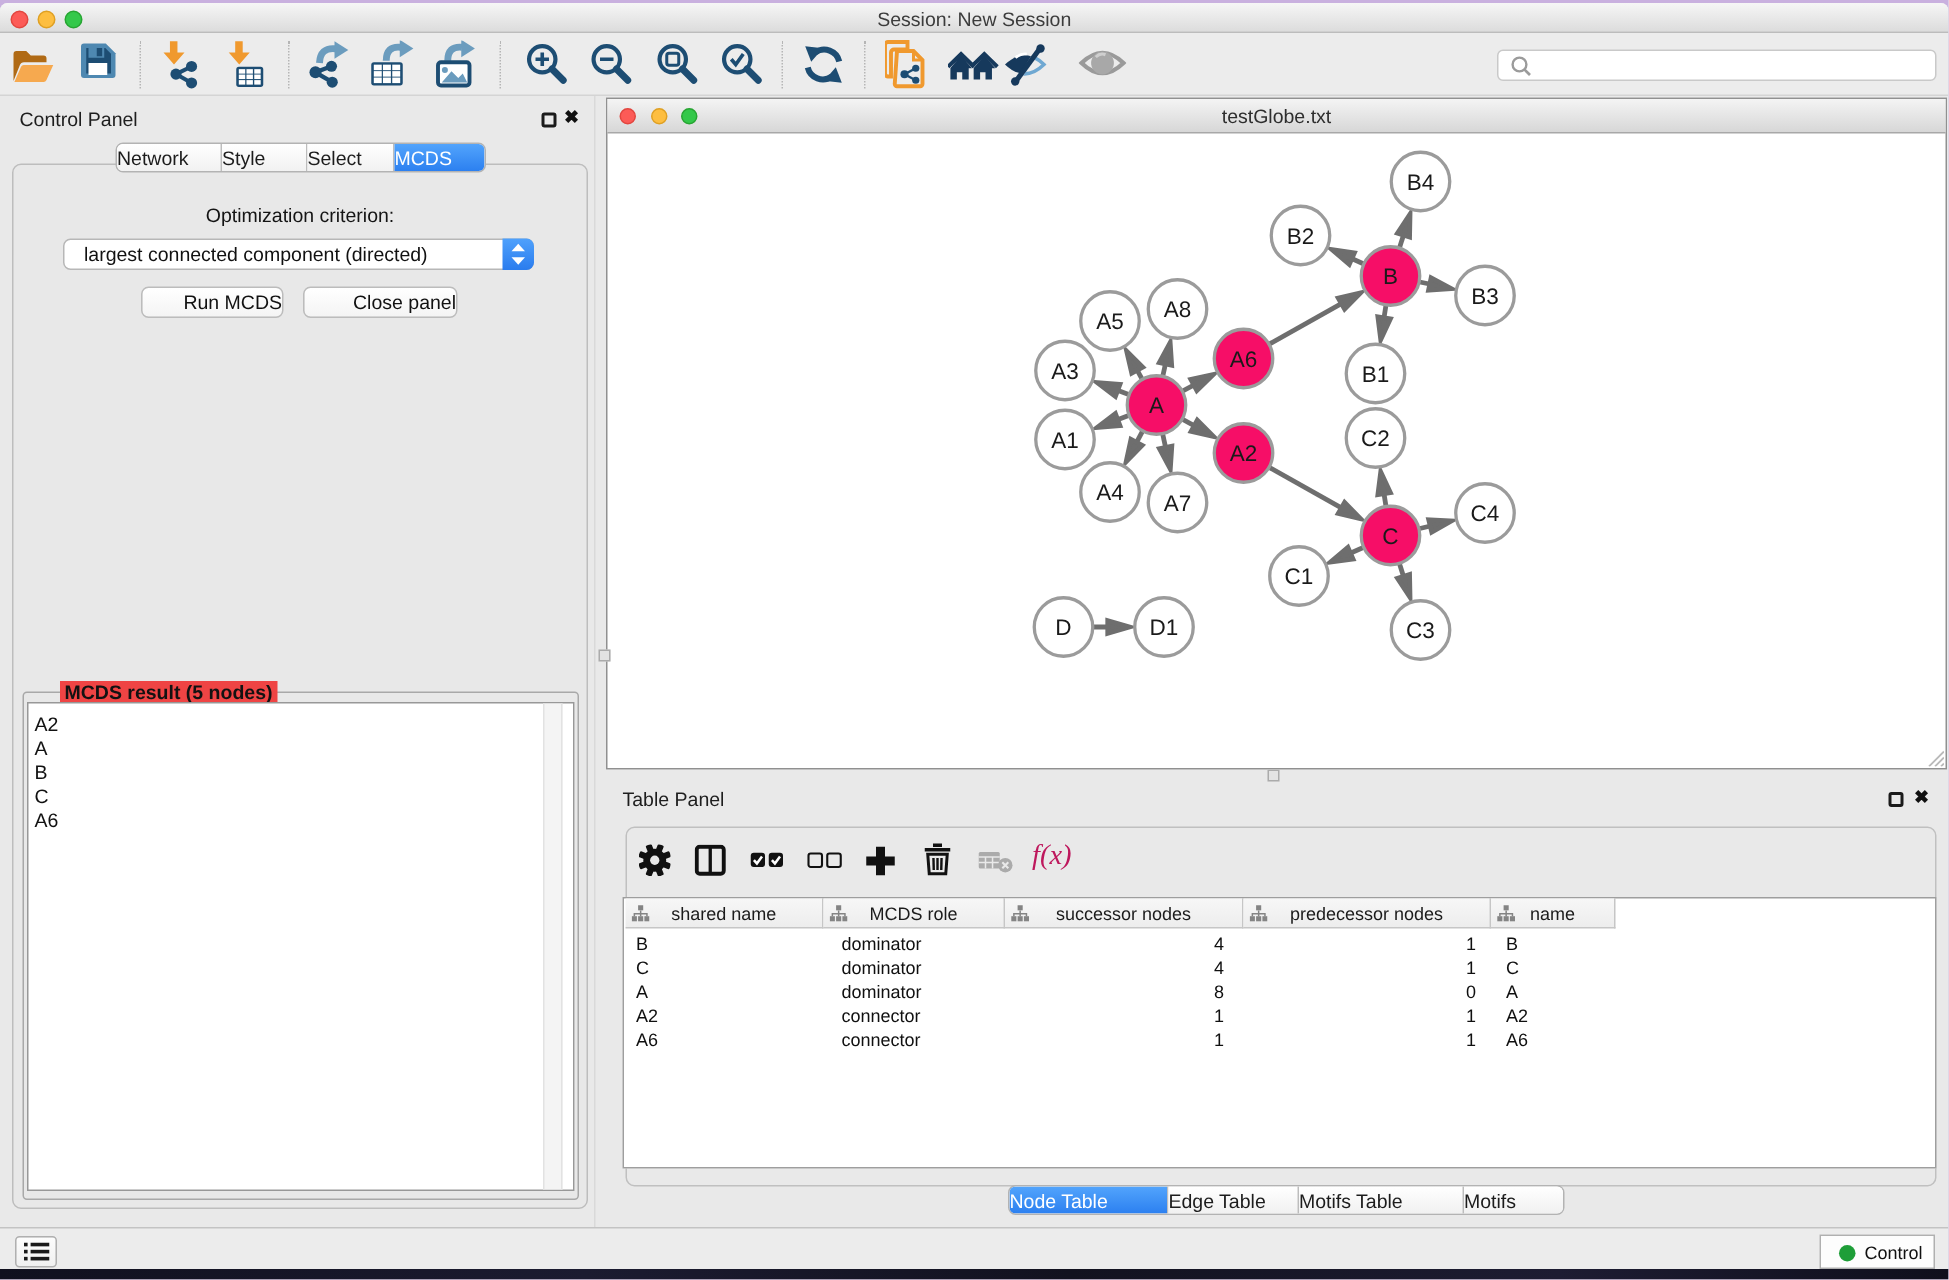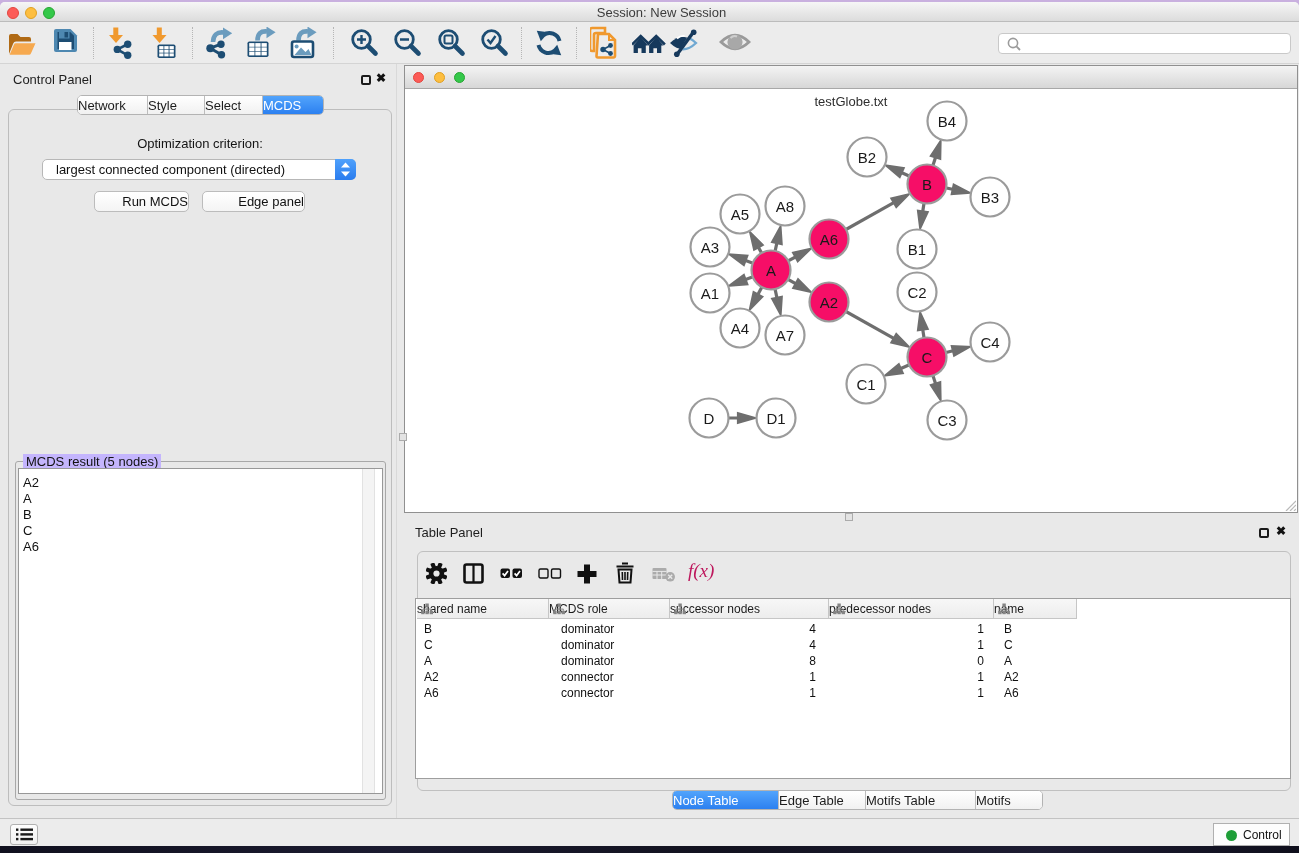--- a/index.html
+++ b/index.html
@@ -5,21 +5,21 @@
 * { margin:0; padding:0; box-sizing:border-box; }
 html,body { width:1299px; height:853px; overflow:hidden; }
 body { font-family:"Liberation Sans", sans-serif; background:#c9b0df; position:relative; }
 .abs { position:absolute; }
 #wall-bottom { left:0; top:846px; width:1299px; height:7px;
   background:linear-gradient(90deg,#10101e,#1b1b30 30%,#12121f 55%,#1d1c32 80%,#0f0f1c); }
 #window { left:0; top:2px; width:1299px; height:844px; border-radius:5px 5px 0 0;
   background:#e9e9e9; overflow:hidden; }
 
 #titlebar { left:0; top:0; width:1299px; height:20px;
-  background:linear-gradient(#f6f6f6,#dcdcdc); border-bottom:1px solid #bcbcbc;padding-left:12px; }
+  background:linear-gradient(#f6f6f6,#dcdcdc); border-bottom:1px solid #bcbcbc; }
 .tl { position:absolute; border-radius:50%; }
 #titlebar .tl { width:12px; height:12px; top:4.5px; }
 #title-text { width:100%; text-align:center; top:3px; font-size:13px; color:#3c3c3c; }
 
 #toolbar { left:0; top:20px; width:1299px; height:42px; background:#ececec;
   border-bottom:1px solid #d4d4d4; }
 .tsep { position:absolute; top:5px; height:32px; width:0px; border-left:1px dotted #b5b5b5; }
 .ticon { position:absolute; top:5px; }
 #searchbox { left:998px; top:11px; width:293px; height:21px; background:#fff;
   border:1px solid #c9c9c9; border-radius:4px; }
@@ -41,48 +41,48 @@
 #combo { left:33px; top:48.5px; width:314px; height:21px; background:#fff;
   border:1px solid #b7b7b7; border-radius:5px; font-size:13px; color:#111; }
 #combo .txt { position:absolute; left:13px; top:2px; }
 #combo .spin { position:absolute; right:-1px; top:-1px; width:21px; height:21px;
   border-radius:0 5px 5px 0; background:linear-gradient(#4fa1fc,#2a7cee); }
 .btn { position:absolute; height:21px; background:linear-gradient(#ffffff,#f4f4f4);
   border:1px solid #bcbcbc; border-radius:5px; font-size:13px; color:#111;
   text-align:right; line-height:19px; }
 #fieldset { left:6px; top:351px; width:371px; height:339px; border:1px solid #a8a8a8;
   border-radius:3px; }
-#fieldset-legend { position:absolute; left:7px; top:-8px; background:#c4b5fd;
-  padding:0 3px; font-size:13px; color:#121212; }
+#fieldset-legend { position:absolute; left:24px; top:-8px; background:#ef4444;
+  padding:0 3px; font-size:13px; color:#121212;font-weight:bold; }
 #listbox { position:absolute; left:2px; top:6px; width:365px; height:326px;
   background:#fff; border:1px solid #989898; font-size:13px; color:#111; }
 #listbox { padding-top:6px; }
 #listbox .item { padding-left:4px; height:16px; line-height:16px; }
 #listbox .sbar { position:absolute; right:7px; top:0px; width:13px; height:100%;
   background:#f4f4f4; border-left:1px solid #e2e2e2; border-right:1px solid #e2e2e2; }
 
 #netframe { left:404px; top:1px; width:894px; height:448px; background:#fff;
   border:1px solid #909090; }
 #net-titlebar { position:absolute; left:0; top:0; width:100%; height:23px;
   background:linear-gradient(#f4f4f4,#d7d7d7); border-bottom:1px solid #a8a8a8; }
 #net-titlebar .tl { width:11px; height:11px; top:6px; }
 #net-title-text { position:absolute; width:100%; text-align:center; top:3.5px;
-  font-size:13px; color:#2e2e2e;margin-top:24px; }
+  font-size:13px; color:#2e2e2e; }
 .graph { position:absolute; left:0px; top:24px; }
 #grip { position:absolute; right:1px; bottom:1px; width:12px; height:12px; }
 .handle { position:absolute; width:8px; height:8px; background:#e3e3e3; border:1px solid #ababab; }
 
 #tp-title { left:415px; top:461px; font-size:13px; color:#1e1e1e; }
 #tp-content { left:417px; top:487px; width:874px; height:240px; background:#e9e9e9;
   border:1px solid #c0c0c0; border-radius:6px; }
 #tbl { left:415px; top:534px; width:876px; height:181px; background:#fff;
   border:1px solid #9e9e9e; }
 .th { position:absolute; top:0px; height:20px; background:linear-gradient(#f7f7f7,#ededed);
   border-right:1px solid #c6c6c6; border-bottom:1px solid #c6c6c6;
-  font-size:12px; color:#1b1b1b; text-align:left; line-height:20px; }
+  font-size:12px; color:#1b1b1b; text-align:center; line-height:20px; }
 .td { position:absolute; height:16px; font-size:12px; color:#101010; line-height:16px; }
 .tdr { text-align:right; }
 
 #statusbar { left:0; top:816px; width:1299px; height:28px; background:#ececec;
   border-top:1px solid #c3c3c3; }
 #listbtn { left:10px; top:822px; width:28px; height:21px; background:linear-gradient(#fdfdfd,#f0f0f0);
   border:1px solid #b0b0b0; border-radius:3px; }
 #membtn { left:1213px; top:821px; width:77px; height:23px; background:#fdfdfd;
   border:1px solid #b0b0b0; font-size:12px; color:#111; }
 #membtn .dot { position:absolute; left:12px; top:6px; width:11px; height:11px;
@@ -265,21 +265,21 @@
       <div id="combo" class="abs">
           <span class="txt">largest connected component (directed)</span>
         <span class="spin">
             <svg width="21" height="21" viewBox="0 0 21 21" style="position:absolute;left:0;top:0">
               <polygon points="10.5,3.5 15,8.5 6,8.5" fill="#fff"></polygon>
               <polygon points="10.5,17.5 6,12.5 15,12.5" fill="#fff"></polygon>
             </svg>
           </span>
         </div>
       <div class="btn" style="left:85px;top:80.5px;width:95px">Run MCDS</div>
-      <div class="btn" style="left:193px;top:80.5px;width:103px">Edge panel</div>
+      <div class="btn" style="left:193px;top:80.5px;width:103px">Close panel</div>
       <div id="fieldset" class="abs">
         <div id="fieldset-legend">MCDS result (5 nodes)</div>
         <div id="listbox">
           <div class="item">A2</div>
           <div class="item">A</div>
           <div class="item">B</div>
           <div class="item">C</div>
           <div class="item">A6</div>
           <div class="sbar"></div>
         </div>

